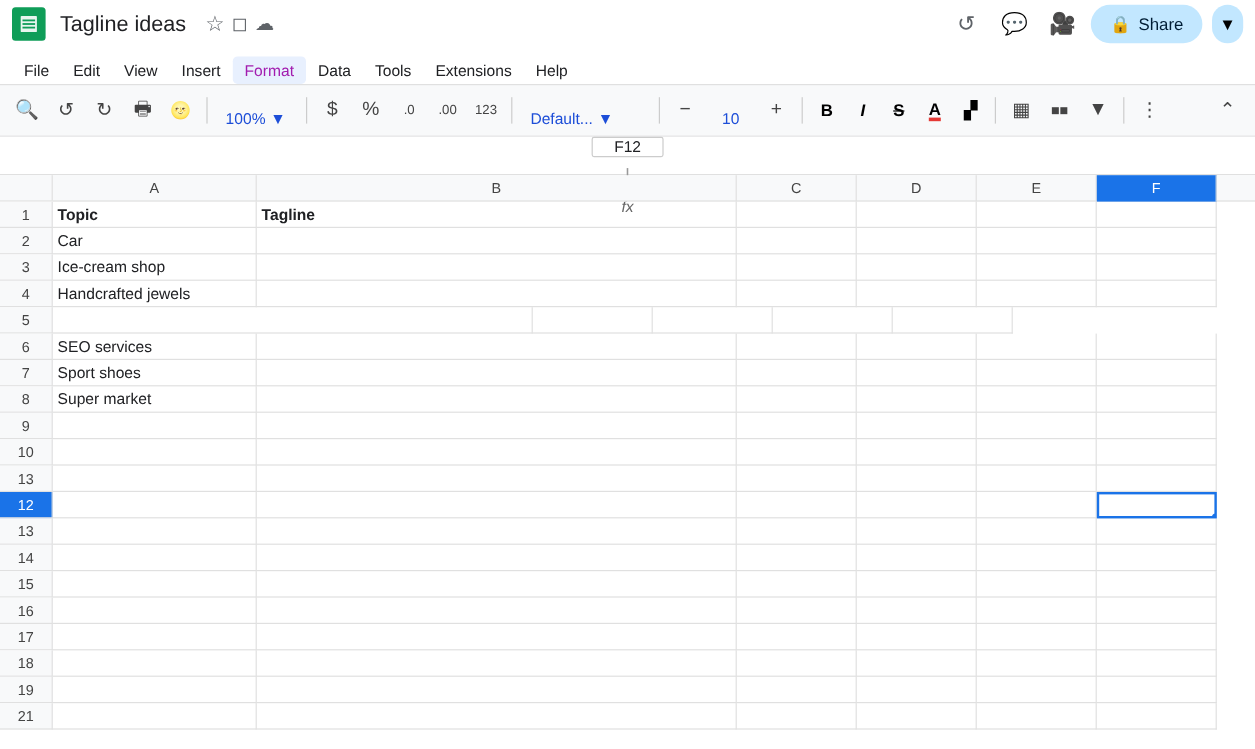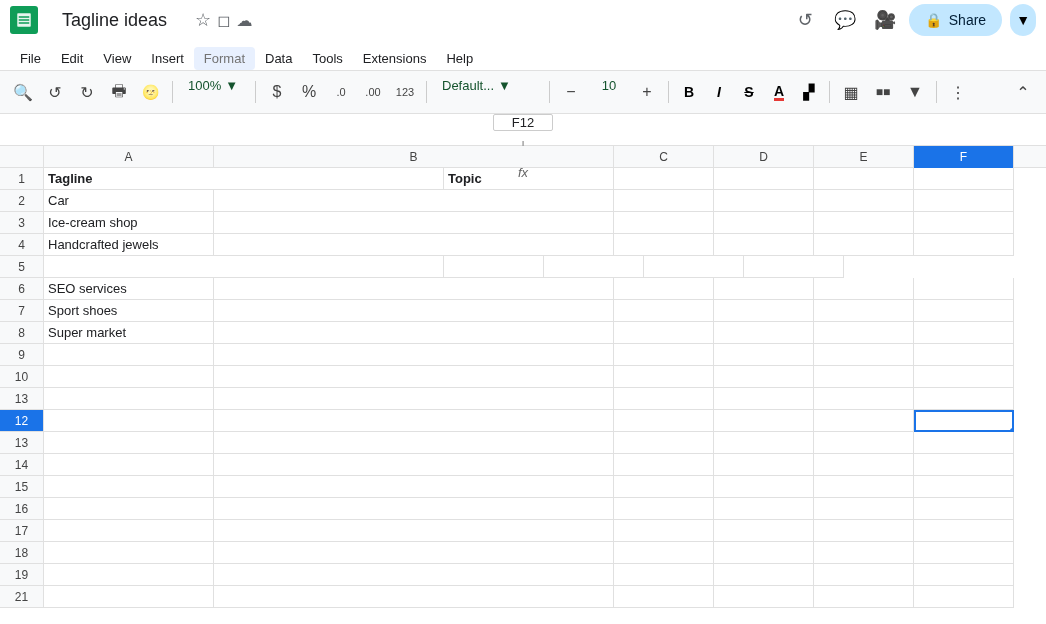--- a/index.html
+++ b/index.html
@@ -5,21 +5,21 @@
     * { box-sizing: border-box; margin: 0; padding: 0; }
     body { font-family: Arial, sans-serif; font-size: 13px; background: #fff; width: 1046px; height: 624px; overflow: hidden; }
 
     
     #title-bar {
       display: flex;
       align-items: center;
       height: 40px;
       padding: 0 10px;
       background: #fff;
-      gap: 24px;
+      gap: 12px;
     }
     #app-icon {
       width: 28px; height: 28px;
       background: #0f9d58;
       border-radius: 3px;
       display: flex; align-items: center; justify-content: center;
       flex-shrink: 0;
     }
     #app-icon svg { width: 18px; height: 18px; }
     #doc-title {
@@ -66,21 +66,21 @@
       gap: 0;
       background: #fff;
     }
     .menu-item {
       padding: 4px 10px;
       font-size: 13px;
       color: #202124;
       cursor: pointer;
       border-radius: 4px;
     }
-    .menu-item.active { background: #e8f0fe; color: #737373; }
+    .menu-item.active { background: #e8f0fe; color: #a21caf; }
 
     
     #toolbar {
       display: flex;
       align-items: center;
       height: 44px;
       padding: 0 8px;
       background: #f8f9fa;
       border-top: 1px solid #e0e0e0;
       border-bottom: 1px solid #e0e0e0;
@@ -91,24 +91,24 @@
     .tb-btn {
       width: 30px; height: 30px;
       display: flex; align-items: center; justify-content: center;
       border-radius: 4px; cursor: pointer; color: #444;
       font-size: 16px; flex-shrink: 0;
     }
     .tb-separator {
       width: 1px; height: 22px; background: #ccc; margin: 0 4px; flex-shrink: 0;
     }
     .tb-dropdown {
-      display: flex; align-items: flex-start;
+      display: flex; align-items: flex-end;
       height: 30px; padding: 0 8px;
       border: 1px solid transparent; border-radius: 4px;
-      cursor: pointer; font-size: 13px; color: #14532d;
+      cursor: pointer; font-size: 13px; color: #1d4ed8;
       gap: 4px; flex-shrink: 0;
     }
     .tb-zoom {
       width: 70px;
     }
     #font-size-area {
       display: flex; align-items: center; gap: 2px;
     }
     .tb-text-btn {
       width: 28px; height: 28px;
@@ -355,26 +355,26 @@
     <div class="col-header col-b">B</div>
     <div class="col-header col-c">C</div>
     <div class="col-header col-d">D</div>
     <div class="col-header col-e">E</div>
     <div class="col-header col-f active">F</div>
   </div>
 
   <div id="grid">
   <div class="grid-row">
         <div class="row-num">1</div>
+        <div class="cell col-a header-cell">
+          <span>Topic</span>
+        </div>
         <div class="cell col-b header-cell">
           <span>Tagline</span>
         </div>
-        <div class="cell col-a header-cell">
-          <span>Topic</span>
-        </div>
         <div class="cell col-c">
           <span></span>
         </div>
         <div class="cell col-d">
           <span></span>
         </div>
         <div class="cell col-e">
           <span></span>
         </div>
         <div class="cell col-f">

